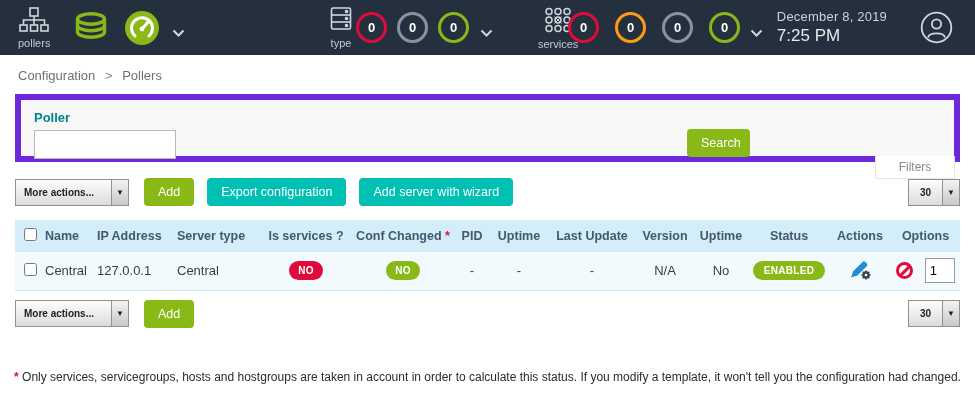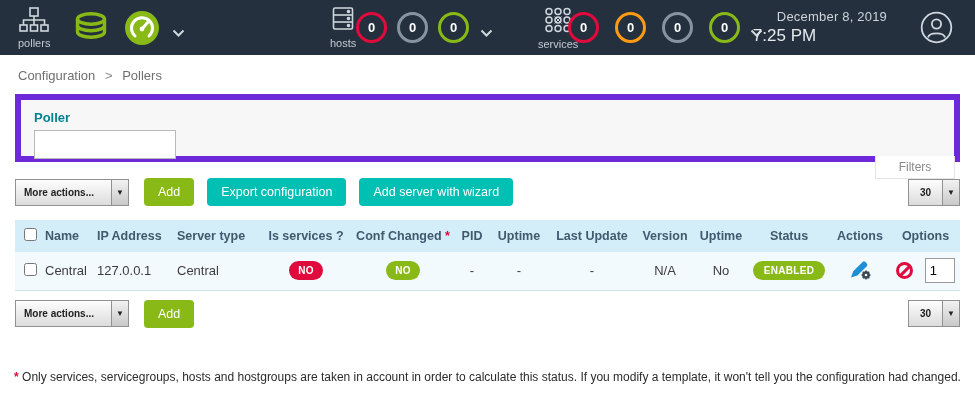--- a/index.html
+++ b/index.html
@@ -12,21 +12,21 @@
   .nav-label { display:block; font-size:11px; color:#c3cad2; margin-top:1px; }
   .ring { position:absolute; top:12px; width:31px; height:31px; border-radius:50%;
     border:3px solid #888; color:#fff; font-weight:bold; font-size:13px;
     display:flex; align-items:center; justify-content:center; cursor:pointer; }
   .ring-critical { border-color:#e00b3d; }
   .ring-warning  { border-color:#ff9a13; }
   .ring-neutral  { border-color:#8793a1; }
   .ring-ok       { border-color:#88b917; }
   .chev { position:absolute; top:24px; cursor:pointer; }
   .clock { position:absolute; right:88px; top:9px; color:#cdd3da; text-align:left; }
-  .clock .date { font-size:13px; letter-spacing:.2px;margin-left:24px; }
+  .clock .date { font-size:13px; letter-spacing:.2px; }
   .clock .time { font-size:17px; color:#e6e9ec; margin-top:2px; }
   .avatar { position:absolute; right:22px; top:11px; cursor:pointer; }
 
   
   .breadcrumb { padding:13px 0 11px 18px; font-size:13px; color:#707070; }
   .breadcrumb .crumb { cursor:pointer; }
   .breadcrumb .sep { margin:0 6px; color:#8a8a8a; }
 
   
   .filter-panel { position:relative; margin:0 15px; height:68px; background:#f7f7f7;
@@ -125,21 +125,21 @@
     <span>
       <svg width="22" height="25" viewBox="0 0 22 25" fill="none" stroke="#cfd6dd" stroke-width="1.6">
         <rect x="1.5" y="1" width="19" height="21" rx="1.5"></rect>
         <line x1="1.5" y1="8" x2="20.5" y2="8"></line>
         <line x1="1.5" y1="15" x2="20.5" y2="15"></line>
         <circle cx="16.5" cy="4.5" r="1" fill="#cfd6dd"></circle>
         <circle cx="16.5" cy="11.5" r="1" fill="#cfd6dd"></circle>
         <circle cx="16.5" cy="18.5" r="1" fill="#cfd6dd"></circle>
       </svg>
     </span>
-    <span class="nav-label">hosts</span>
+    <span class="nav-label">type</span>
   </div>
   <div class="ring ring-critical" style="left:356px;">
       <span>0</span>
     </div>
   <div class="ring ring-neutral" style="left:397px;">
       <span>0</span>
     </div>
   <div class="ring ring-ok" style="left:438px;">
       <span>0</span>
     </div>
@@ -200,20 +200,21 @@
 
 <nav class="breadcrumb">
   <span class="crumb">Configuration</span>
   <span class="sep">&gt;</span>
   <span class="crumb">Pollers</span>
 </nav>
 
 <section class="filter-panel">
   <label class="filter-label">Poller</label>
   <input class="filter-input" type="text" value="" style="">
+  <button class="btn btn-green search-btn">Search</button>
   <div class="filters-tab">Filters</div>
 </section>
 
 <div class="toolbar t1">
   <div class="sel sel-wide">
     <span class="sel-label">More actions...</span>
     <span class="sel-btn">▼</span>
   </div>
   <button class="btn btn-green">Add</button>
   <button class="btn btn-teal">Export configuration</button>

